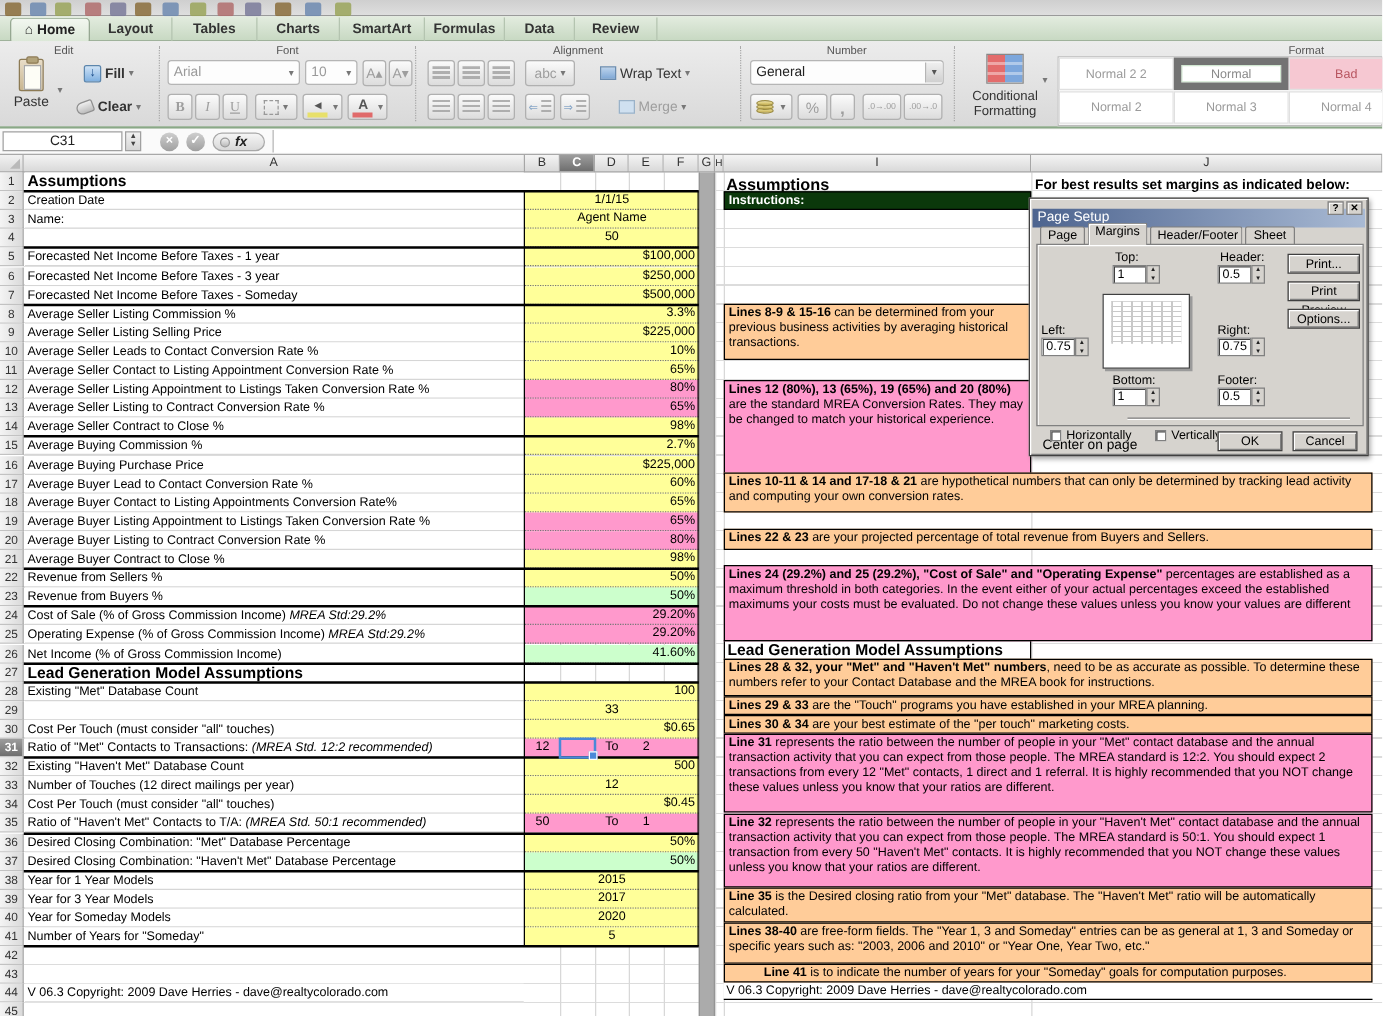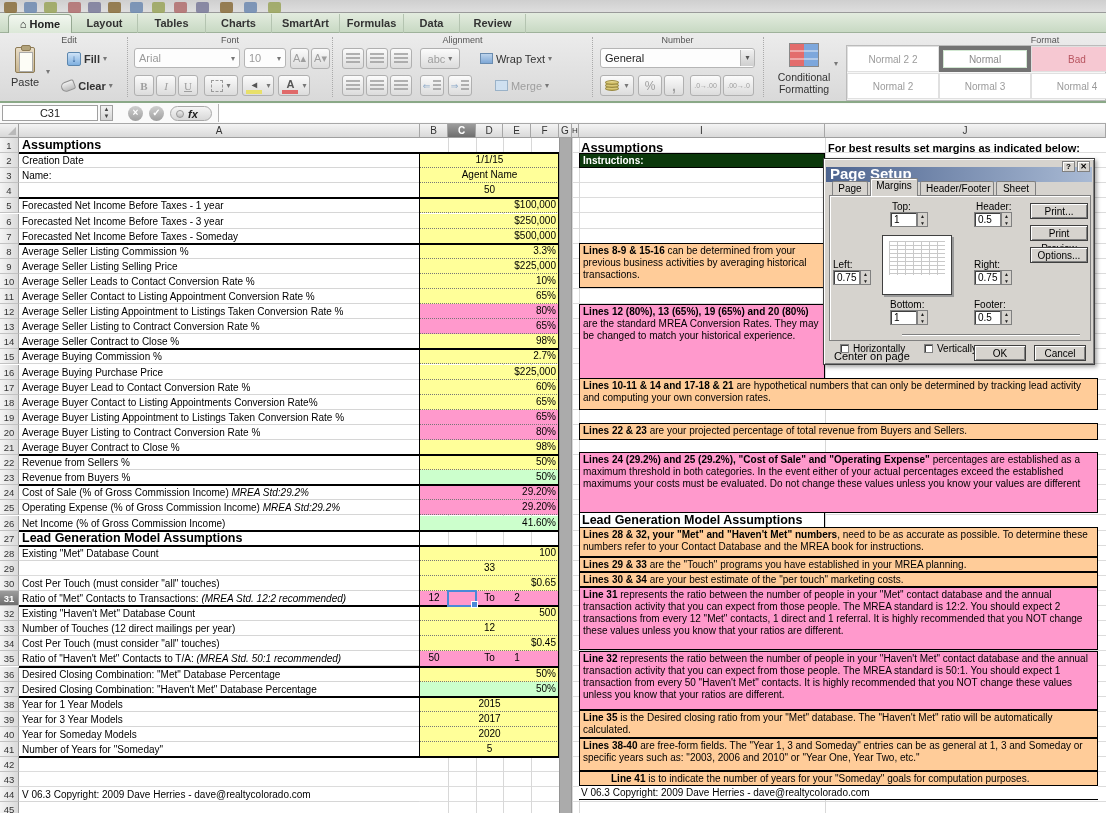--- a/index.html
+++ b/index.html
@@ -51,21 +51,21 @@
     border:1px solid #8f8f8f; border-radius:5px 2px 2px 5px; transform:rotate(-20deg); }
   .color-ico { width:18px; height:16px; position:relative; font-size:11px; font-weight:bold;
     color:#555; text-align:center; line-height:12px; }
   .color-ico .bar { position:absolute; left:1px; right:1px; bottom:0; height:4px; }
   .coin-ico { width:16px; height:12px; position:relative; }
   .coin-ico i { position:absolute; left:0; width:14px; height:5px; border-radius:50%;
     background:linear-gradient(#efe3a0,#c4ae52); border:1px solid #9a8a40; }
   .stylecell { position:absolute; width:92px; height:26px; border:1px solid #e0e0e0;
     background:#fff; color:#9b9b9b; font-size:10px; display:flex; align-items:center;
     justify-content:center; }
-  .stylecell.sel { border:4px solid #737373; box-shadow:inset 0 0 0 1px #d2e8d2; color:#8a8a8a; }
+  .stylecell.sel { border:6px solid #737373; box-shadow:inset 0 0 0 1px #d2e8d2; color:#8a8a8a; }
   .stylecell.bad { background:#f6c8d2; color:#b85560; }
   #cf-ico { width:30px; height:24px; background:
     linear-gradient(90deg,#e36c6c 0 14px,#7da7dc 14px 30px); border:1px solid #888;
     position:relative; }
   #cf-ico::after { content:""; position:absolute; inset:0;
     background:repeating-linear-gradient(#0000 0 6px, #ffffff66 6px 8px); }
 
   
   #fbar { position:absolute; left:0; top:103px; width:1106px; height:21px; background:#fafafa;
     border-bottom:1px solid #a8a8a8; }
@@ -140,22 +140,22 @@
     border:1px solid #000; font-weight:bold; font-size:12.5px; line-height:14px; padding-left:2px;
     z-index:3; white-space:nowrap; }
   #rcopy { position:absolute; left:579px; top:662px; width:519px; height:14px; font-size:10px;
     line-height:13px; padding-left:2px; border-bottom:1px solid #000; z-index:3; background:#fff; }
 
   
   #dlg { position:absolute; left:823px; top:34px; width:272px; height:207px; background:#d6d3ce;
     border:1px solid #404040; box-shadow:inset 1px 1px 0 #fff, inset -1px -1px 0 #808080,
     2px 2px 4px rgba(0,0,0,.35); z-index:9; font-size:10px; color:#000; }
   #dlg-title { position:absolute; left:2px; top:8px; right:2px; height:15px;
-    background:linear-gradient(90deg,#4d648f,#a9bad4); color:#fff; font-weight:bold;
-    font-size:15px; line-height:14px; padding-left:4px; }
+    background:linear-gradient(90deg,#4d648f,#a9bad4); color:#fff; font-weight:normal;
+    font-size:11px; line-height:14px; padding-left:4px; }
   .tbtn { position:absolute; top:2px; width:13px; height:11px; background:#d6d3ce;
     border:1px solid #808080; box-shadow:inset 1px 1px 0 #fff; font-size:8px; font-weight:bold;
     text-align:center; line-height:10px; color:#000; }
   .dtab { position:absolute; top:22px; height:15px; background:#d6d3ce;
     border:1px solid #808080; border-bottom:none; border-radius:2px 2px 0 0; font-size:10px;
     text-align:center; line-height:14px; padding:0 5px; }
   .dtab.active { top:19px; height:18px; font-weight:normal; z-index:2;
     box-shadow:inset 1px 1px 0 #fff; }
   #dlg-panel { position:absolute; left:5px; top:36px; width:262px; height:146px;
     border:1px solid #808080; box-shadow:inset 1px 1px 0 #fff; }
@@ -204,21 +204,21 @@
       <div class="rtab" style="left: 72px; width: 66px;">Layout</div>
       <div class="rtab" style="left: 138px; width: 68px;">Tables</div>
       <div class="rtab" style="left: 206px; width: 66px;">Charts</div>
       <div class="rtab" style="left: 272px; width: 68px;">SmartArt</div>
       <div class="rtab" style="left: 340px; width: 64px;">Formulas</div>
       <div class="rtab" style="left: 404px; width: 56px;">Data</div>
       <div class="rtab" style="left: 460px; width: 66px;">Review</div>
     </div>
 
 <div id="ribbon">
-  <div class="grp-label" style="left:24px;width:90px;">Edit</div>
+  <div class="grp-label" style="left:6px;width:90px;">Edit</div>
   <div class="grp-label" style="left:130px;width:200px;">Font</div>
   <div class="grp-label" style="left:335px;width:255px;">Alignment</div>
   <div class="grp-label" style="left:595px;width:165px;">Number</div>
   <div class="grp-label" style="left:990px;width:110px;">Format</div>
   <div class="grp-sep" style="left:127px;"></div>
   <div class="grp-sep" style="left:332px;"></div>
   <div class="grp-sep" style="left:592px;"></div>
   <div class="grp-sep" style="left:763px;"></div>
 
   <div style="position:absolute;left:8px;top:14px;width:34px;height:50px;text-align:center;">

